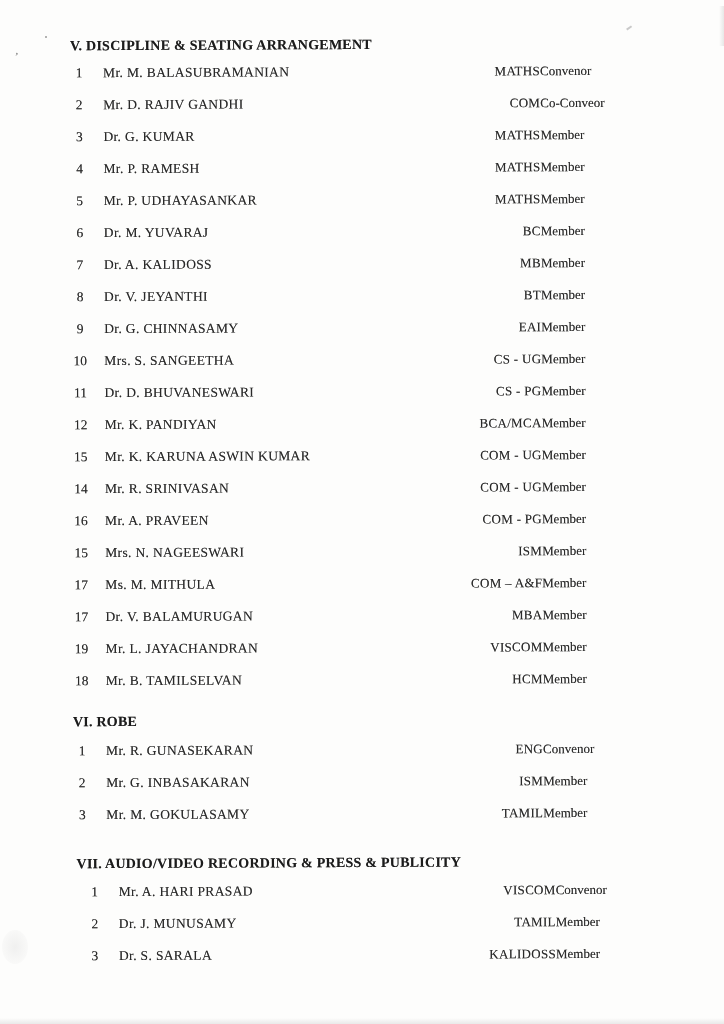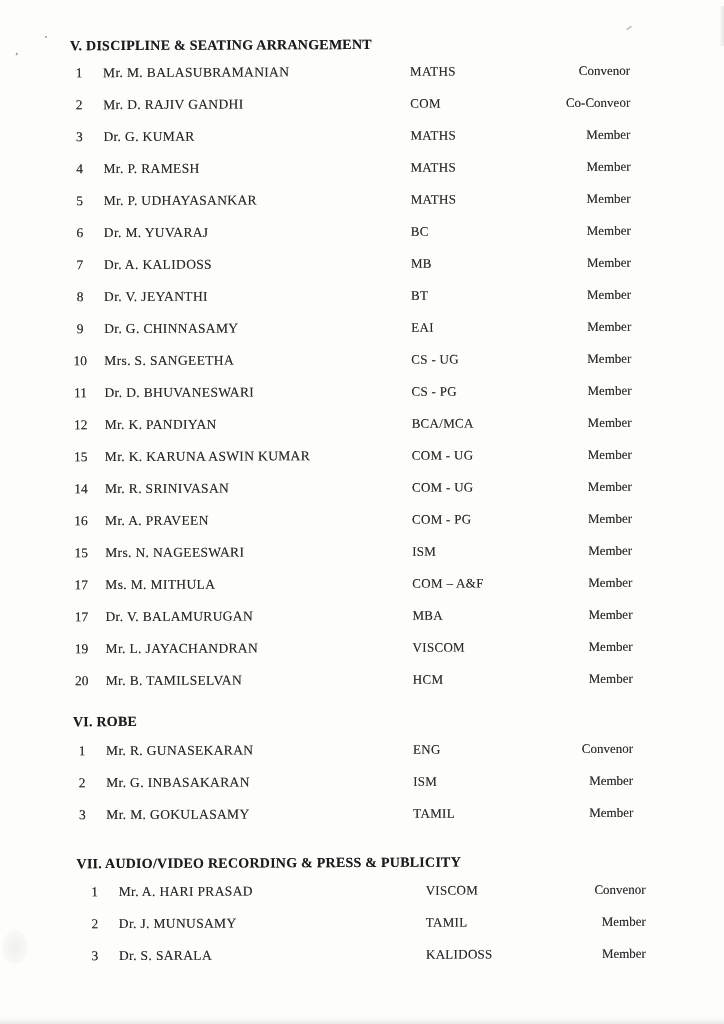--- a/index.html
+++ b/index.html
@@ -39,22 +39,22 @@
     margin-left: 70px;
     width: 562px;
     display: grid;
     grid-template-columns: 22px 320px 130px 90px;
     align-items: center;
     font-size: 13.5px;
   }
   .rows-vii .row { margin-left: 82px; }
   .row .no   { text-align: center; }
   .row .name { padding-left: 13px; letter-spacing: 0.35px; white-space: nowrap; }
-  .row .dept { text-align: left; font-size: 13px; letter-spacing: 0.3px; }
-  .row .role { text-align: right; font-size: 13px; }
+  .row .dept { text-align: right; font-size: 13px; letter-spacing: 0.3px; }
+  .row .role { text-align: left; font-size: 13px; }
   
   .artifact { position: absolute; pointer-events: none; }
   .mark-comma {
     left: 16px; top: 44px;
     font-size: 11px; color: #6a6a6a;
     transform: rotate(8deg);
   }
   .mark-dot {
     left: 45px; top: 36px;
     width: 2px; height: 2px; border-radius: 50%;
@@ -200,21 +200,21 @@
     <span class="dept">MBA</span>
     <span class="role">Member</span>
   </div>
           <div class="row">
     <span class="no">19</span>
     <span class="name">Mr. L. JAYACHANDRAN</span>
     <span class="dept">VISCOM</span>
     <span class="role">Member</span>
   </div>
           <div class="row">
-    <span class="no">20</span>
+    <span class="no">18</span>
     <span class="name">Mr. B. TAMILSELVAN</span>
     <span class="dept">HCM</span>
     <span class="role">Member</span>
   </div>
         </div>
     </div>
 
     <div class="sec sec-vi">
       <p class="sec-title">VI. ROBE</p>
       <div class="rows rows-vi">

